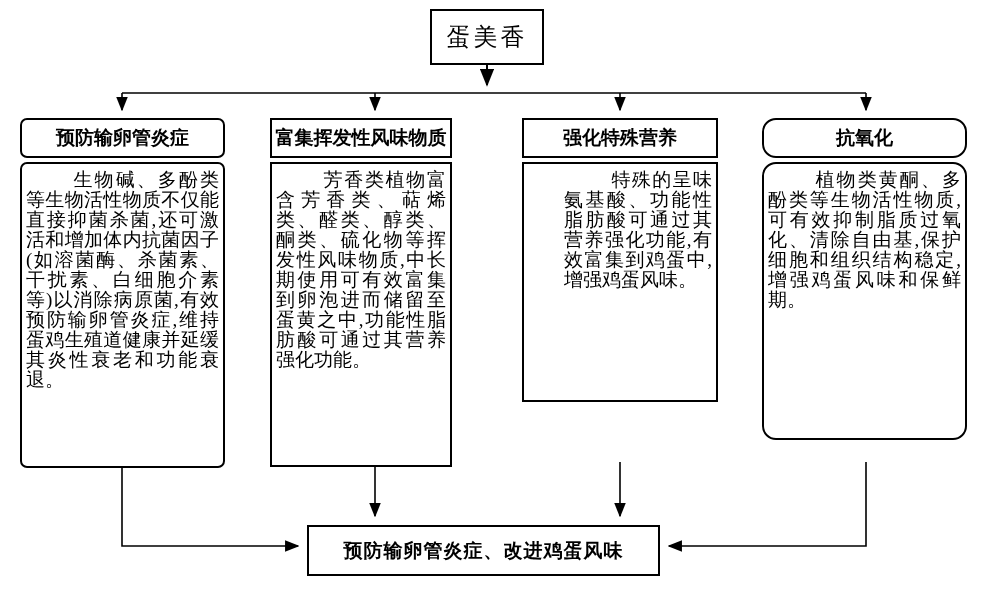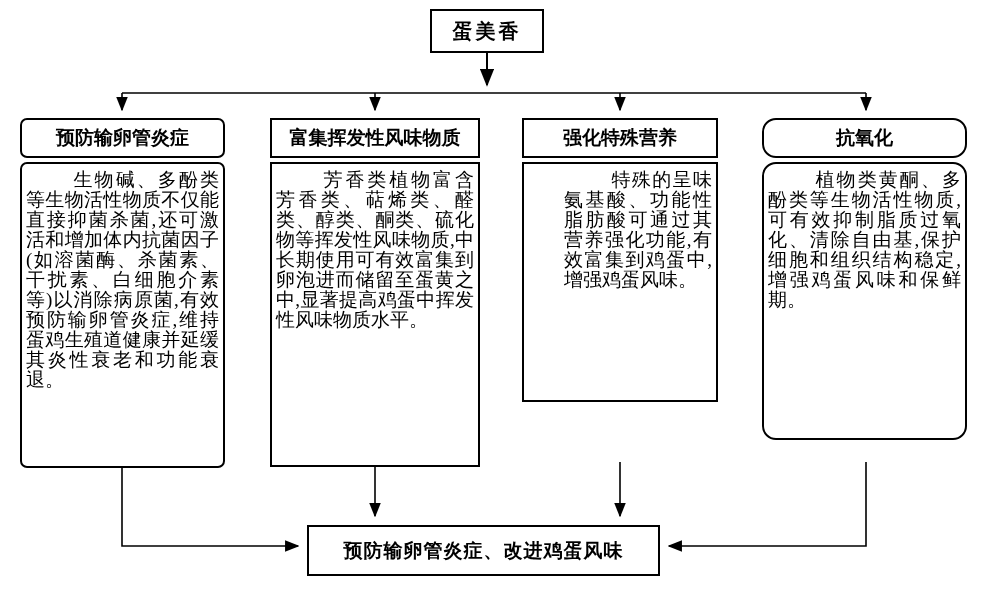--- a/index.html
+++ b/index.html
@@ -27,26 +27,26 @@
   .box {
     position: absolute;
     border: 2px solid #000000;
     background: #ffffff;
     box-sizing: border-box;
   }
   .root-box {
     left: 430px;
     top: 9px;
     width: 114px;
-    height: 44px;
+    height: 56px;
     display: flex;
     align-items: center;
     justify-content: center;
-    font-size: 20px;
-    font-weight: bold;
+    font-size: 24px;
+    font-weight: normal;
     letter-spacing: 3px;
     white-space: nowrap;
   }
   .col-header {
     display: flex;
     align-items: center;
     justify-content: center;
     font-size: 19px;
     font-weight: bold;
     white-space: nowrap;
@@ -70,21 +70,21 @@
     display: flex;
     align-items: center;
     justify-content: center;
     font-size: 19px;
     font-weight: bold;
     letter-spacing: 1px;
     white-space: nowrap;
   }
   
   .c1 { left: 20px;  width: 205px; border-radius: 7px; }
-  .c2 { left: 270px; width: 210px; }
+  .c2 { left: 270px; width: 182px; }
   .c3 { left: 522px; width: 196px; }
   .c4 { left: 762px; width: 205px; border-radius: 14px; }
   .c1.col-body { height: 306px; }
   .c2.col-body { height: 305px; }
   .c3.col-body { height: 240px; padding-left: 40px; }
   .c4.col-body { height: 278px; }
 </style>
 </head>
 <body>
 
@@ -114,21 +114,21 @@
 
     <path d="M866,462 V546 H669" stroke="#000000" stroke-width="1.6" fill="none" marker-end="url(#arrow)"></path>
   </svg>
 
   <div class="box root-box">蛋美香</div>
 
   <div class="box col-header c1">预防输卵管炎症</div>
   <div class="box col-body c1">生物碱、多酚类等生物活性物质不仅能直接抑菌杀菌,还可激活和增加体内抗菌因子(如溶菌酶、杀菌素、干扰素、白细胞介素等)以消除病原菌,有效预防输卵管炎症,维持蛋鸡生殖道健康并延缓其炎性衰老和功能衰退。</div>
 
   <div class="box col-header c2">富集挥发性风味物质</div>
-  <div class="box col-body c2">芳香类植物富含芳香类、萜烯类、醛类、醇类、酮类、硫化物等挥发性风味物质,中长期使用可有效富集到卵泡进而储留至蛋黄之中,显著提高鸡蛋中挥发性风味物质水平。</div>
+  <div class="box col-body c2">芳香类植物富含芳香类、萜烯类、醛类、醇类、酮类、硫化物等挥发性风味物质,中长期使用可有效富集到卵泡进而储留至蛋黄之中,功能性脂肪酸可通过其营养强化功能。</div>
 
   <div class="box col-header c3">强化特殊营养</div>
   <div class="box col-body c3">特殊的呈味氨基酸、功能性脂肪酸可通过其营养强化功能,有效富集到鸡蛋中,增强鸡蛋风味。</div>
 
   <div class="box col-header c4">抗氧化</div>
   <div class="box col-body c4">植物类黄酮、多酚类等生物活性物质,可有效抑制脂质过氧化、清除自由基,保护细胞和组织结构稳定,增强鸡蛋风味和保鲜期。</div>
 
   <div class="box outcome-box">预防输卵管炎症、改进鸡蛋风味</div>
 
 </div>

